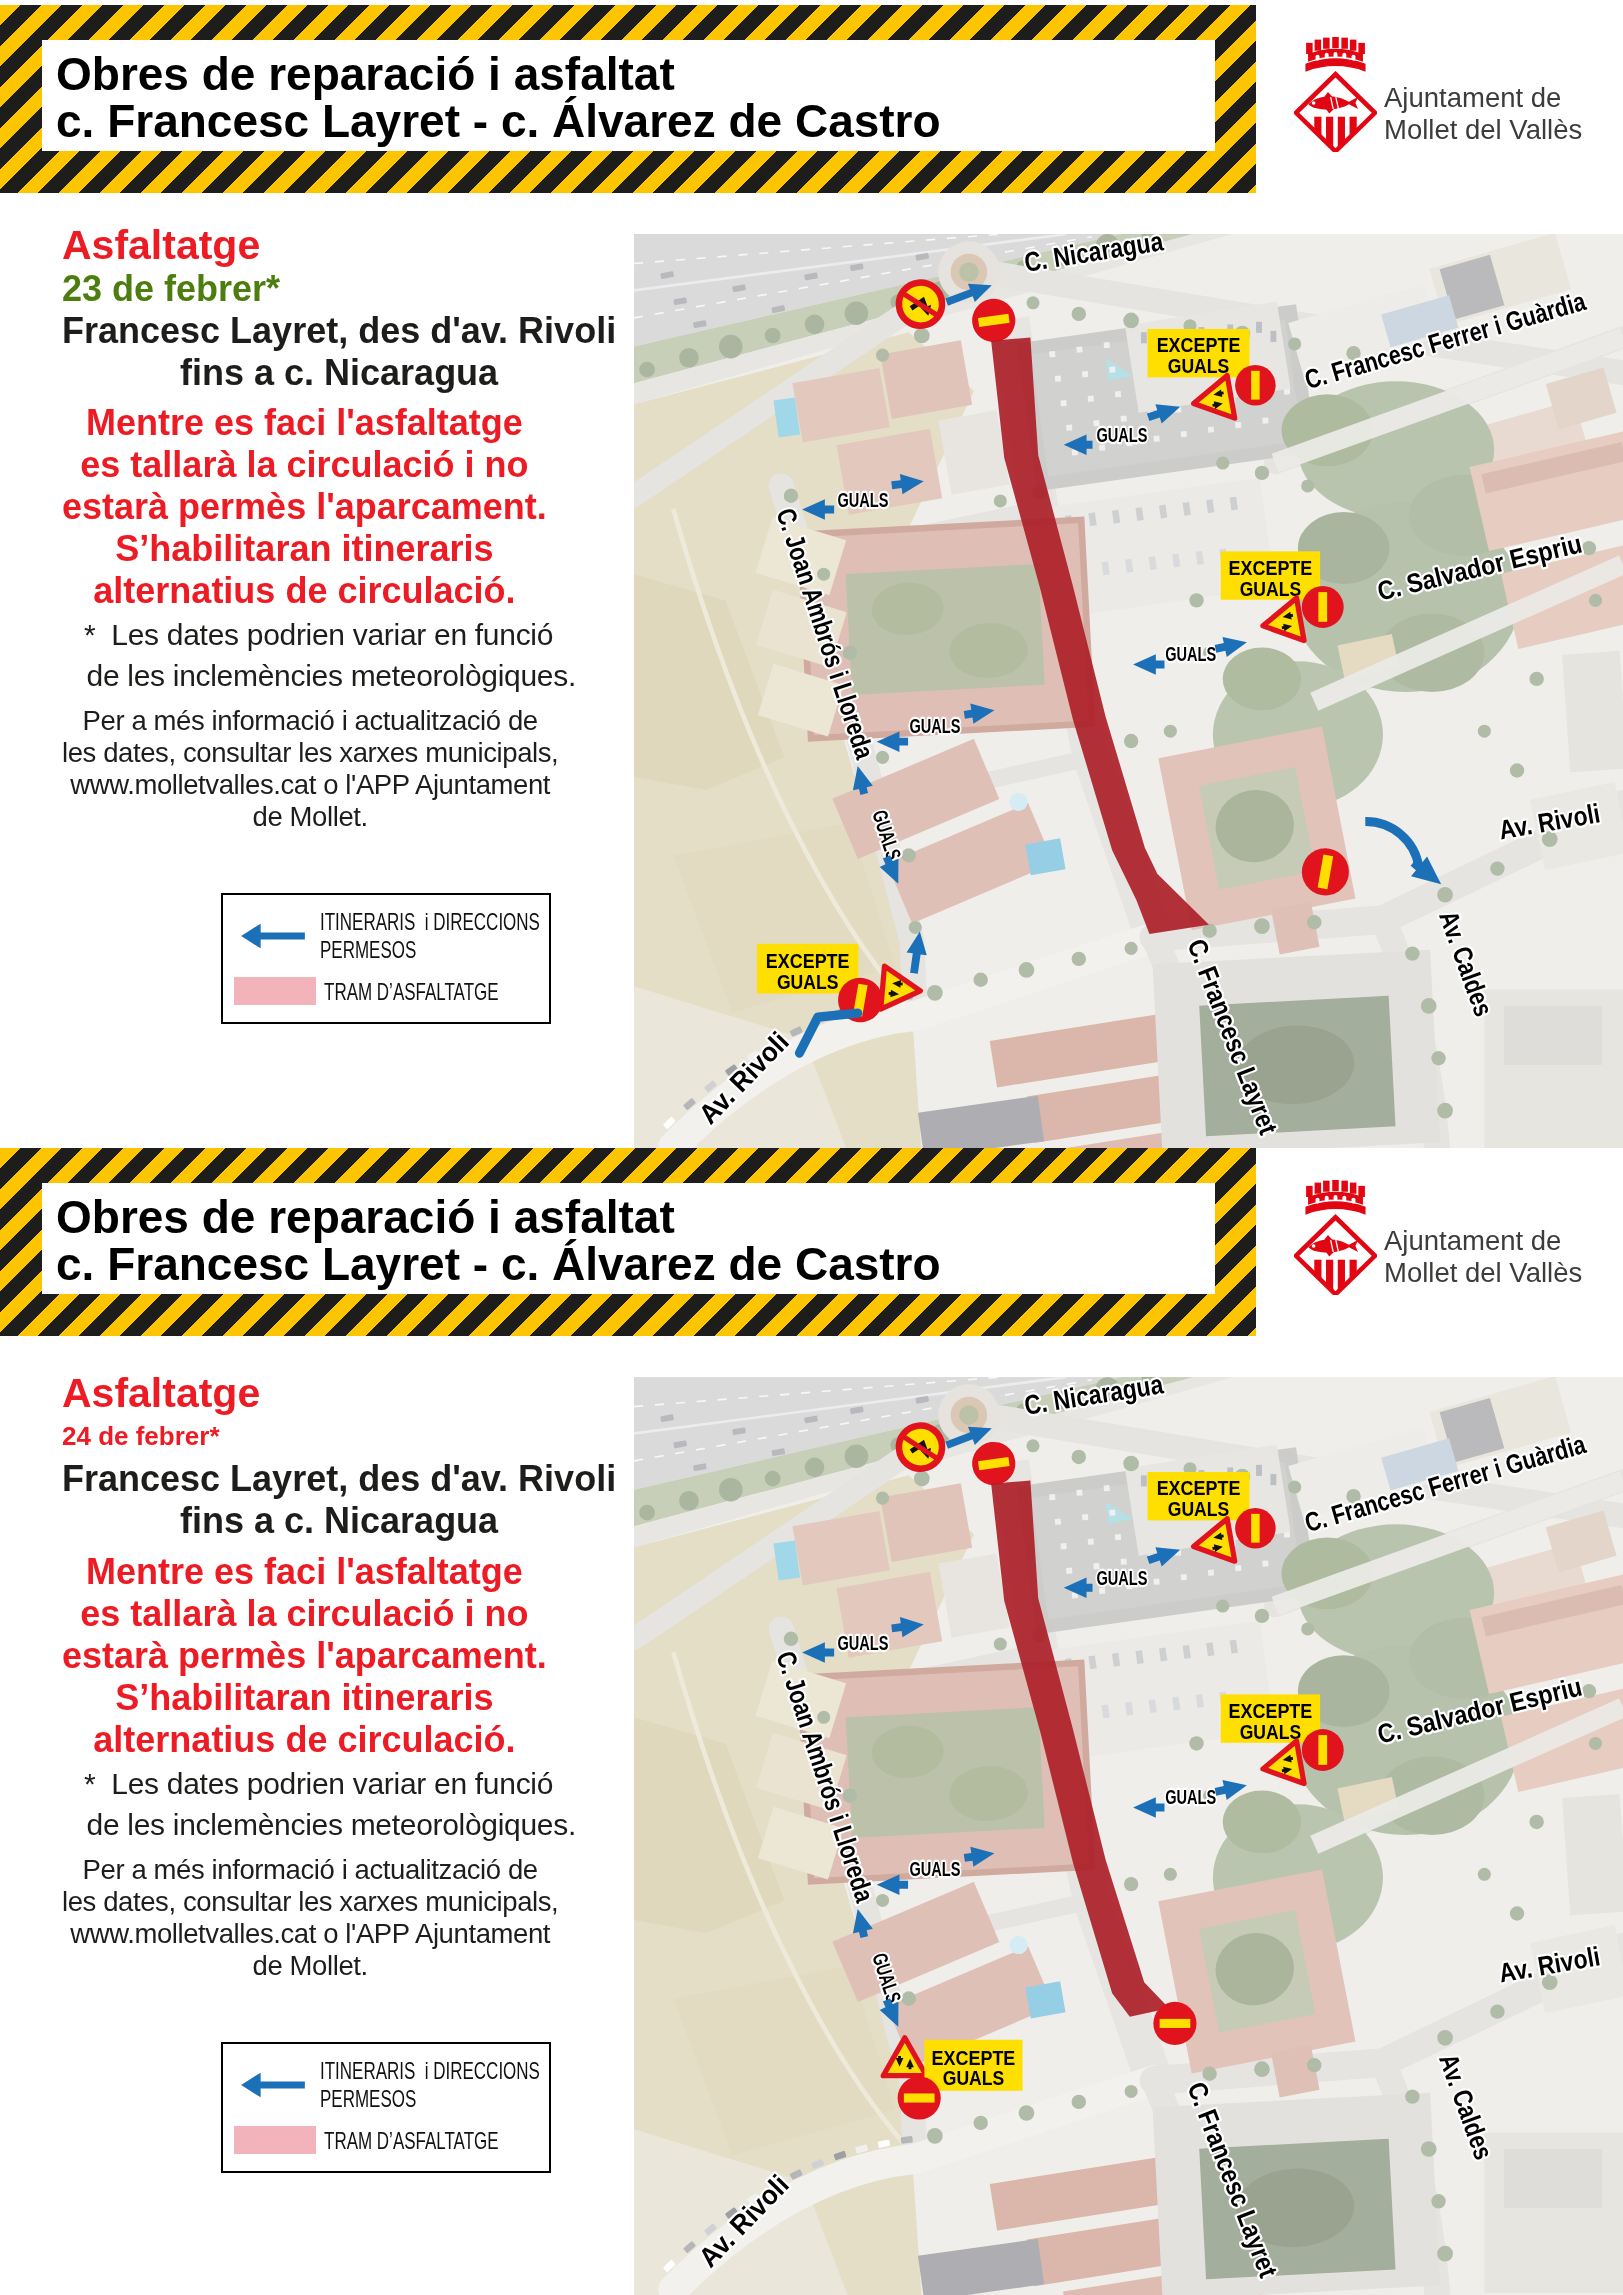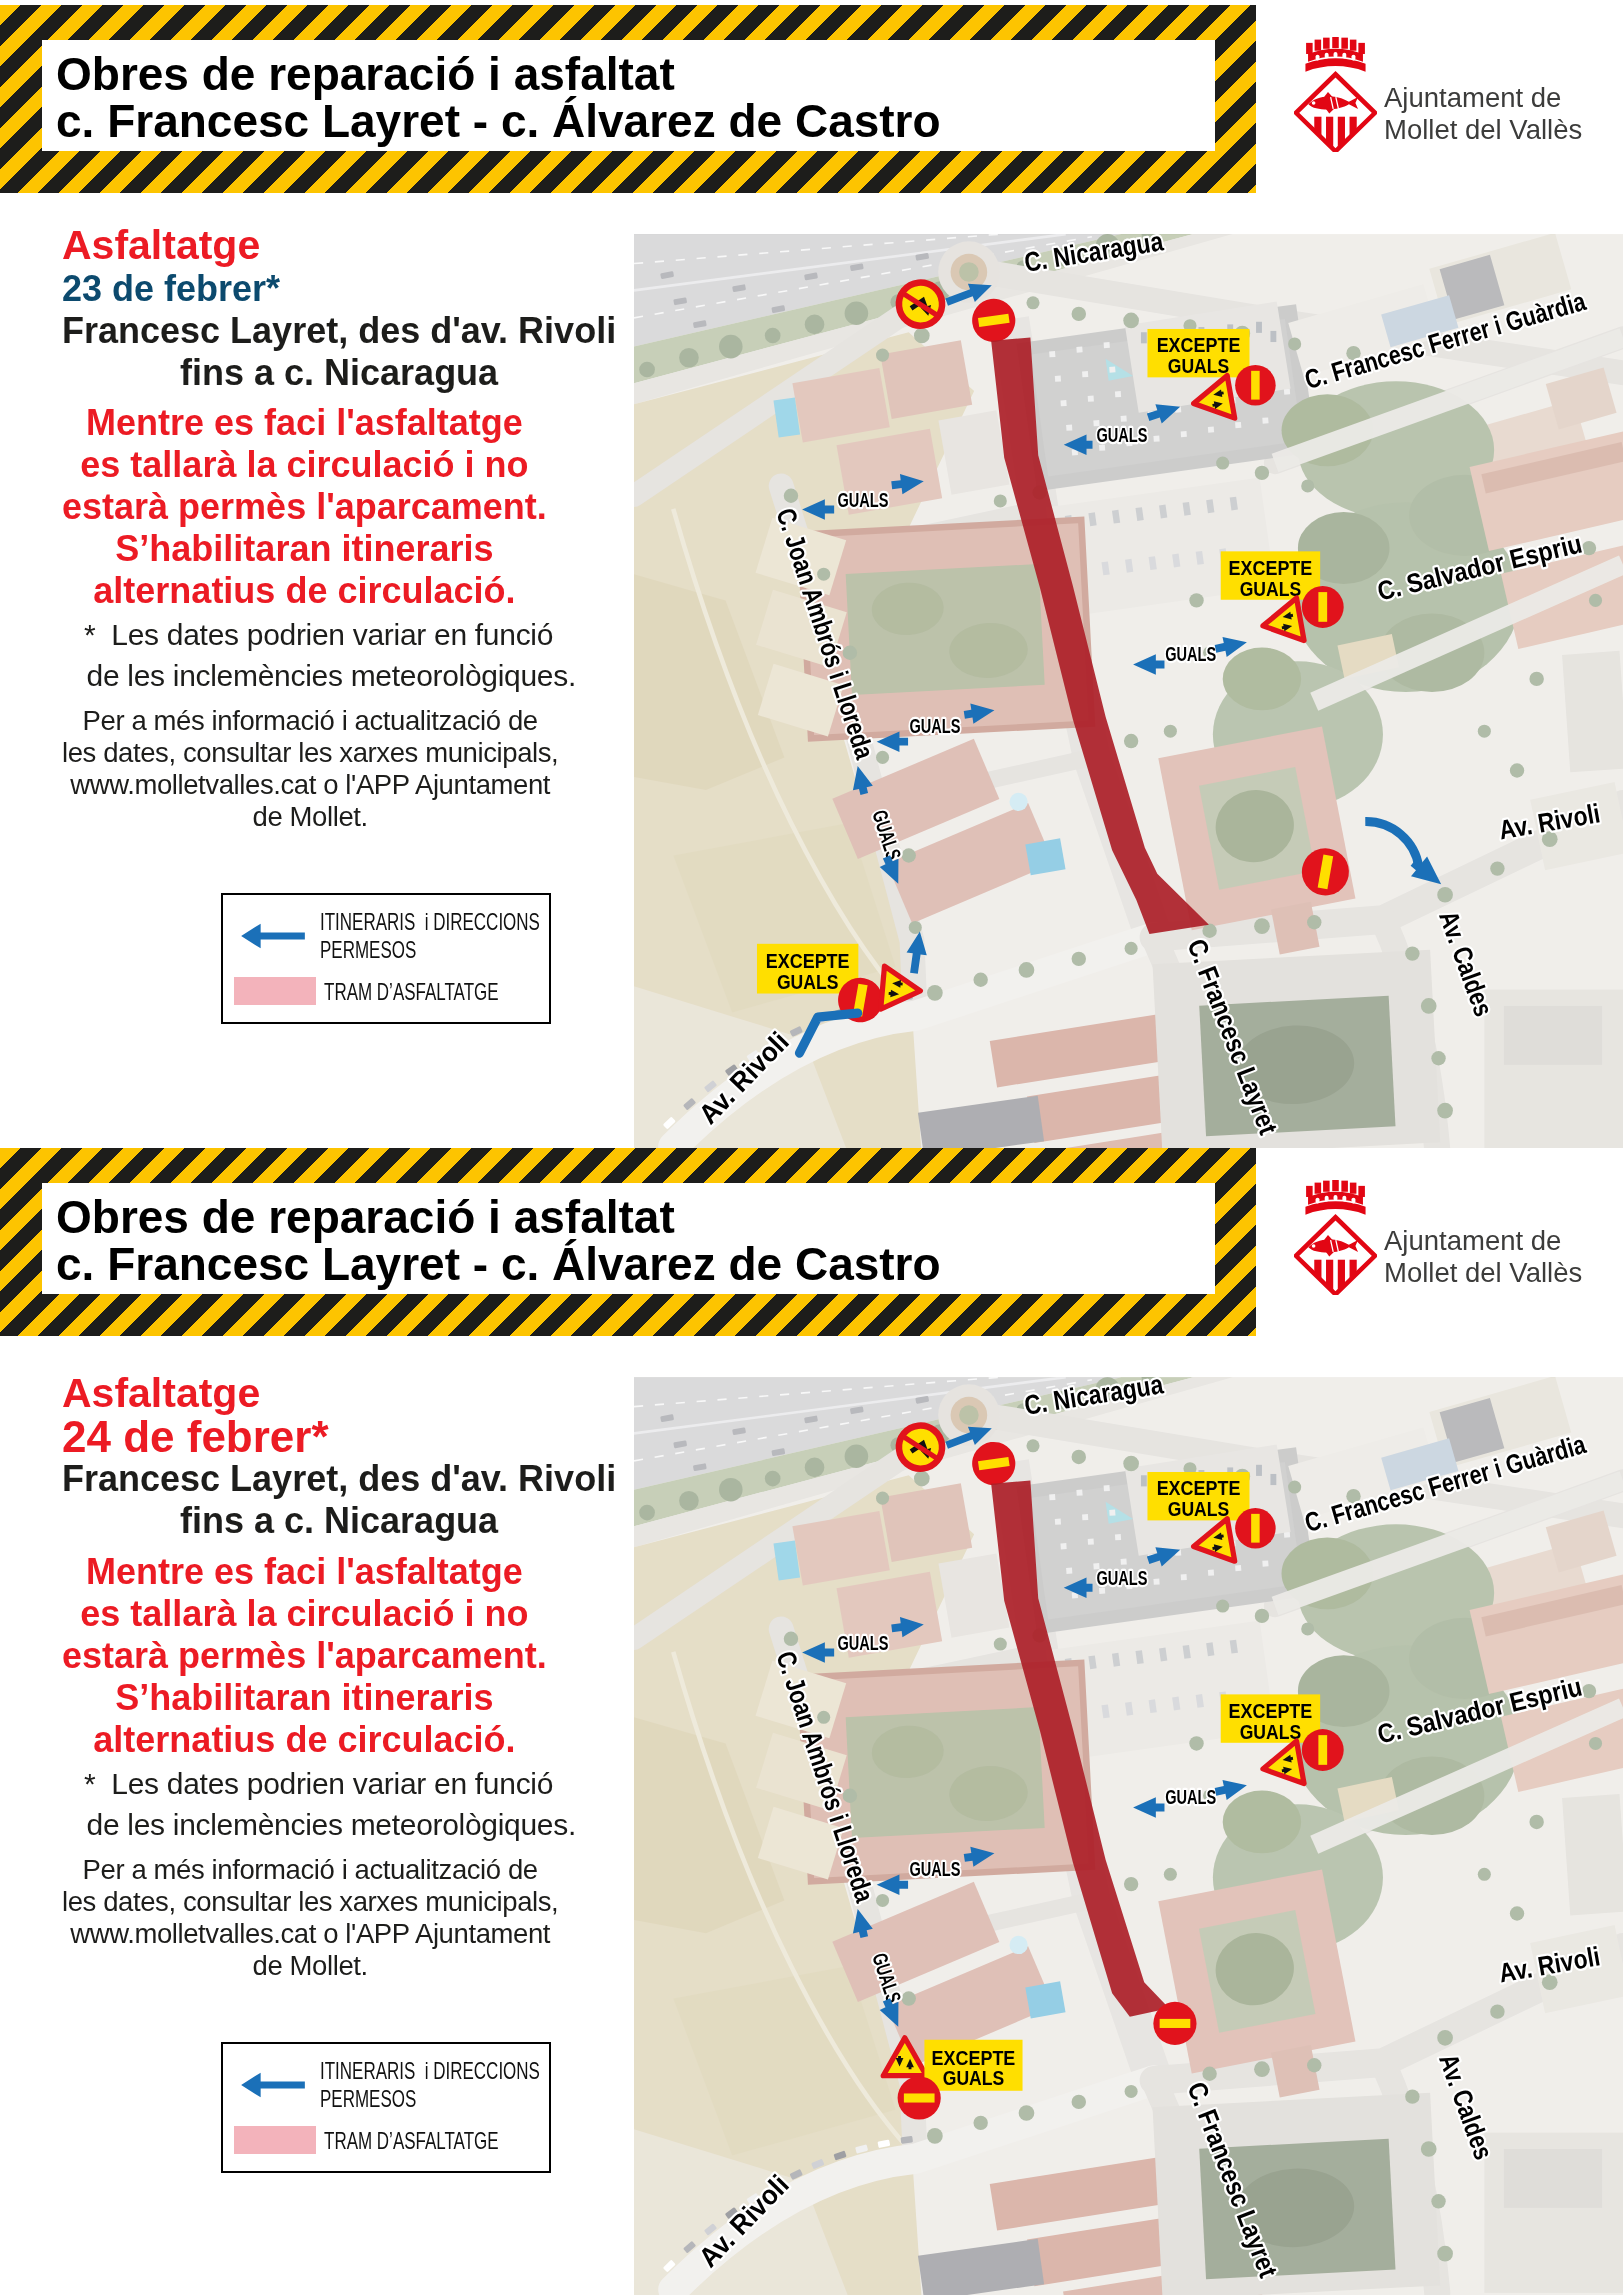--- a/index.html
+++ b/index.html
@@ -45,21 +45,21 @@
 <g fill="#e20613">
 <path d="M22,103 C28,96 40,91 54,91 C66,91 74,94 80,97 L84,99 L98,92 L94,101 L98,110 L84,103 C76,108 64,111 52,111 C38,111 28,109 22,103 Z"></path>
 <path d="M46,92 L52,84 L59,92 Z"></path>
 <path d="M48,109 L54,117 L61,110 Z"></path>
 </g>
 <circle cx="30" cy="101" r="2.8" fill="#fff"></circle>
 <path d="M56,92 L60,110 M64,92 L68,110" stroke="#fff" stroke-width="2"></path>
 </svg>
 <div style="position:absolute;left:1384px;top:82px;font-size:27.5px;line-height:32px;color:#3c3c3b;white-space:nowrap">Ajuntament de<br>Mollet del Vallès</div>
 <div class="t" style="left:62px;top:224px;font-size:41px;font-weight:bold;color:#ec1b24;line-height:42px">Asfaltatge</div>
-<div class="t" style="left:62px;top:269px;font-size:36px;font-weight:bold;color:#0c4a6e;line-height:39px">23 de febrer*</div>
+<div class="t" style="left:62px;top:269px;font-size:36px;font-weight:bold;color:#4d7c0f;line-height:39px">23 de febrer*</div>
 <div class="t" style="left:62px;top:310px;font-size:36px;font-weight:bold;color:#1d1d1b;line-height:42px">Francesc Layret, des d'av. Rivoli<br>fins a c. Nicaragua</div>
 <div class="t" style="left:62px;top:402px;font-size:36px;font-weight:bold;color:#ec1b24;line-height:42px">Mentre es faci l'asfaltatge<br>es tallarà la circulació i no<br>estarà permès l'aparcament.<br>S’habilitaran itineraris<br>alternatius de circulació.</div>
 <div class="t" style="left:61px;top:614px;font-size:30px;color:#1d1d1b;line-height:41px;letter-spacing:-0.3px">*&nbsp;&nbsp;Les dates podrien variar en funció<br><span style="margin-left:25.5px">de les inclemències meteorològiques.</span></div>
 <div class="t" style="left:62px;top:705px;font-size:27.5px;color:#1d1d1b;line-height:32px;letter-spacing:-0.4px">Per a més informació i actualització de<br>les dates, consultar les xarxes municipals,<br>www.molletvalles.cat o l'APP Ajuntament<br>de Mollet.</div>
 <div style="position:absolute;left:221px;top:893px;width:330px;height:131px;border:2px solid #000;background:#fff;box-sizing:border-box">
 <svg style="position:absolute;left:14.4px;top:27.5px" width="72" height="26" viewBox="0 0 110 40">
       <path d="M104.0,14.5 L36.0,14.5 L36.0,1.0 L6.0,20.0 L36.0,39.0 L36.0,25.5 L104.0,25.5 Z" fill="#1b70b8"></path>
     </svg>
 <div style="position:absolute;left:97px;top:13px;font-size:23.6px;line-height:28px;color:#111"><span class="cnd">ITINERARIS&nbsp; i DIRECCIONS<br>PERMESOS</span></div>
 <div style="position:absolute;left:11px;top:82px;width:82px;height:28px;background:#f3b3bb"></div>
@@ -449,21 +449,21 @@
 <g fill="#e20613">
 <path d="M22,103 C28,96 40,91 54,91 C66,91 74,94 80,97 L84,99 L98,92 L94,101 L98,110 L84,103 C76,108 64,111 52,111 C38,111 28,109 22,103 Z"></path>
 <path d="M46,92 L52,84 L59,92 Z"></path>
 <path d="M48,109 L54,117 L61,110 Z"></path>
 </g>
 <circle cx="30" cy="101" r="2.8" fill="#fff"></circle>
 <path d="M56,92 L60,110 M64,92 L68,110" stroke="#fff" stroke-width="2"></path>
 </svg>
 <div style="position:absolute;left:1384px;top:1225px;font-size:27.5px;line-height:32px;color:#3c3c3b;white-space:nowrap">Ajuntament de<br>Mollet del Vallès</div>
 <div class="t" style="left:62px;top:1372px;font-size:41px;font-weight:bold;color:#ec1b24;line-height:42px">Asfaltatge</div>
-<div class="t" style="left:62px;top:1417px;font-size:44px;font-weight:bold;color:#ec1b24;line-height:39px">24 de febrer*</div>
+<div class="t" style="left:62px;top:1417px;font-size:26px;font-weight:bold;color:#ec1b24;line-height:39px">24 de febrer*</div>
 <div class="t" style="left:62px;top:1458px;font-size:36px;font-weight:bold;color:#1d1d1b;line-height:42px">Francesc Layret, des d'av. Rivoli<br>fins a c. Nicaragua</div>
 <div class="t" style="left:62px;top:1551px;font-size:36px;font-weight:bold;color:#ec1b24;line-height:42px">Mentre es faci l'asfaltatge<br>es tallarà la circulació i no<br>estarà permès l'aparcament.<br>S’habilitaran itineraris<br>alternatius de circulació.</div>
 <div class="t" style="left:61px;top:1763px;font-size:30px;color:#1d1d1b;line-height:41px;letter-spacing:-0.3px">*&nbsp;&nbsp;Les dates podrien variar en funció<br><span style="margin-left:25.5px">de les inclemències meteorològiques.</span></div>
 <div class="t" style="left:62px;top:1854px;font-size:27.5px;color:#1d1d1b;line-height:32px;letter-spacing:-0.4px">Per a més informació i actualització de<br>les dates, consultar les xarxes municipals,<br>www.molletvalles.cat o l'APP Ajuntament<br>de Mollet.</div>
 <div style="position:absolute;left:221px;top:2042px;width:330px;height:131px;border:2px solid #000;background:#fff;box-sizing:border-box">
 <svg style="position:absolute;left:14.4px;top:27.5px" width="72" height="26" viewBox="0 0 110 40">
       <path d="M104.0,14.5 L36.0,14.5 L36.0,1.0 L6.0,20.0 L36.0,39.0 L36.0,25.5 L104.0,25.5 Z" fill="#1b70b8"></path>
     </svg>
 <div style="position:absolute;left:97px;top:13px;font-size:23.6px;line-height:28px;color:#111"><span class="cnd">ITINERARIS&nbsp; i DIRECCIONS<br>PERMESOS</span></div>
 <div style="position:absolute;left:11px;top:82px;width:82px;height:28px;background:#f3b3bb"></div>

